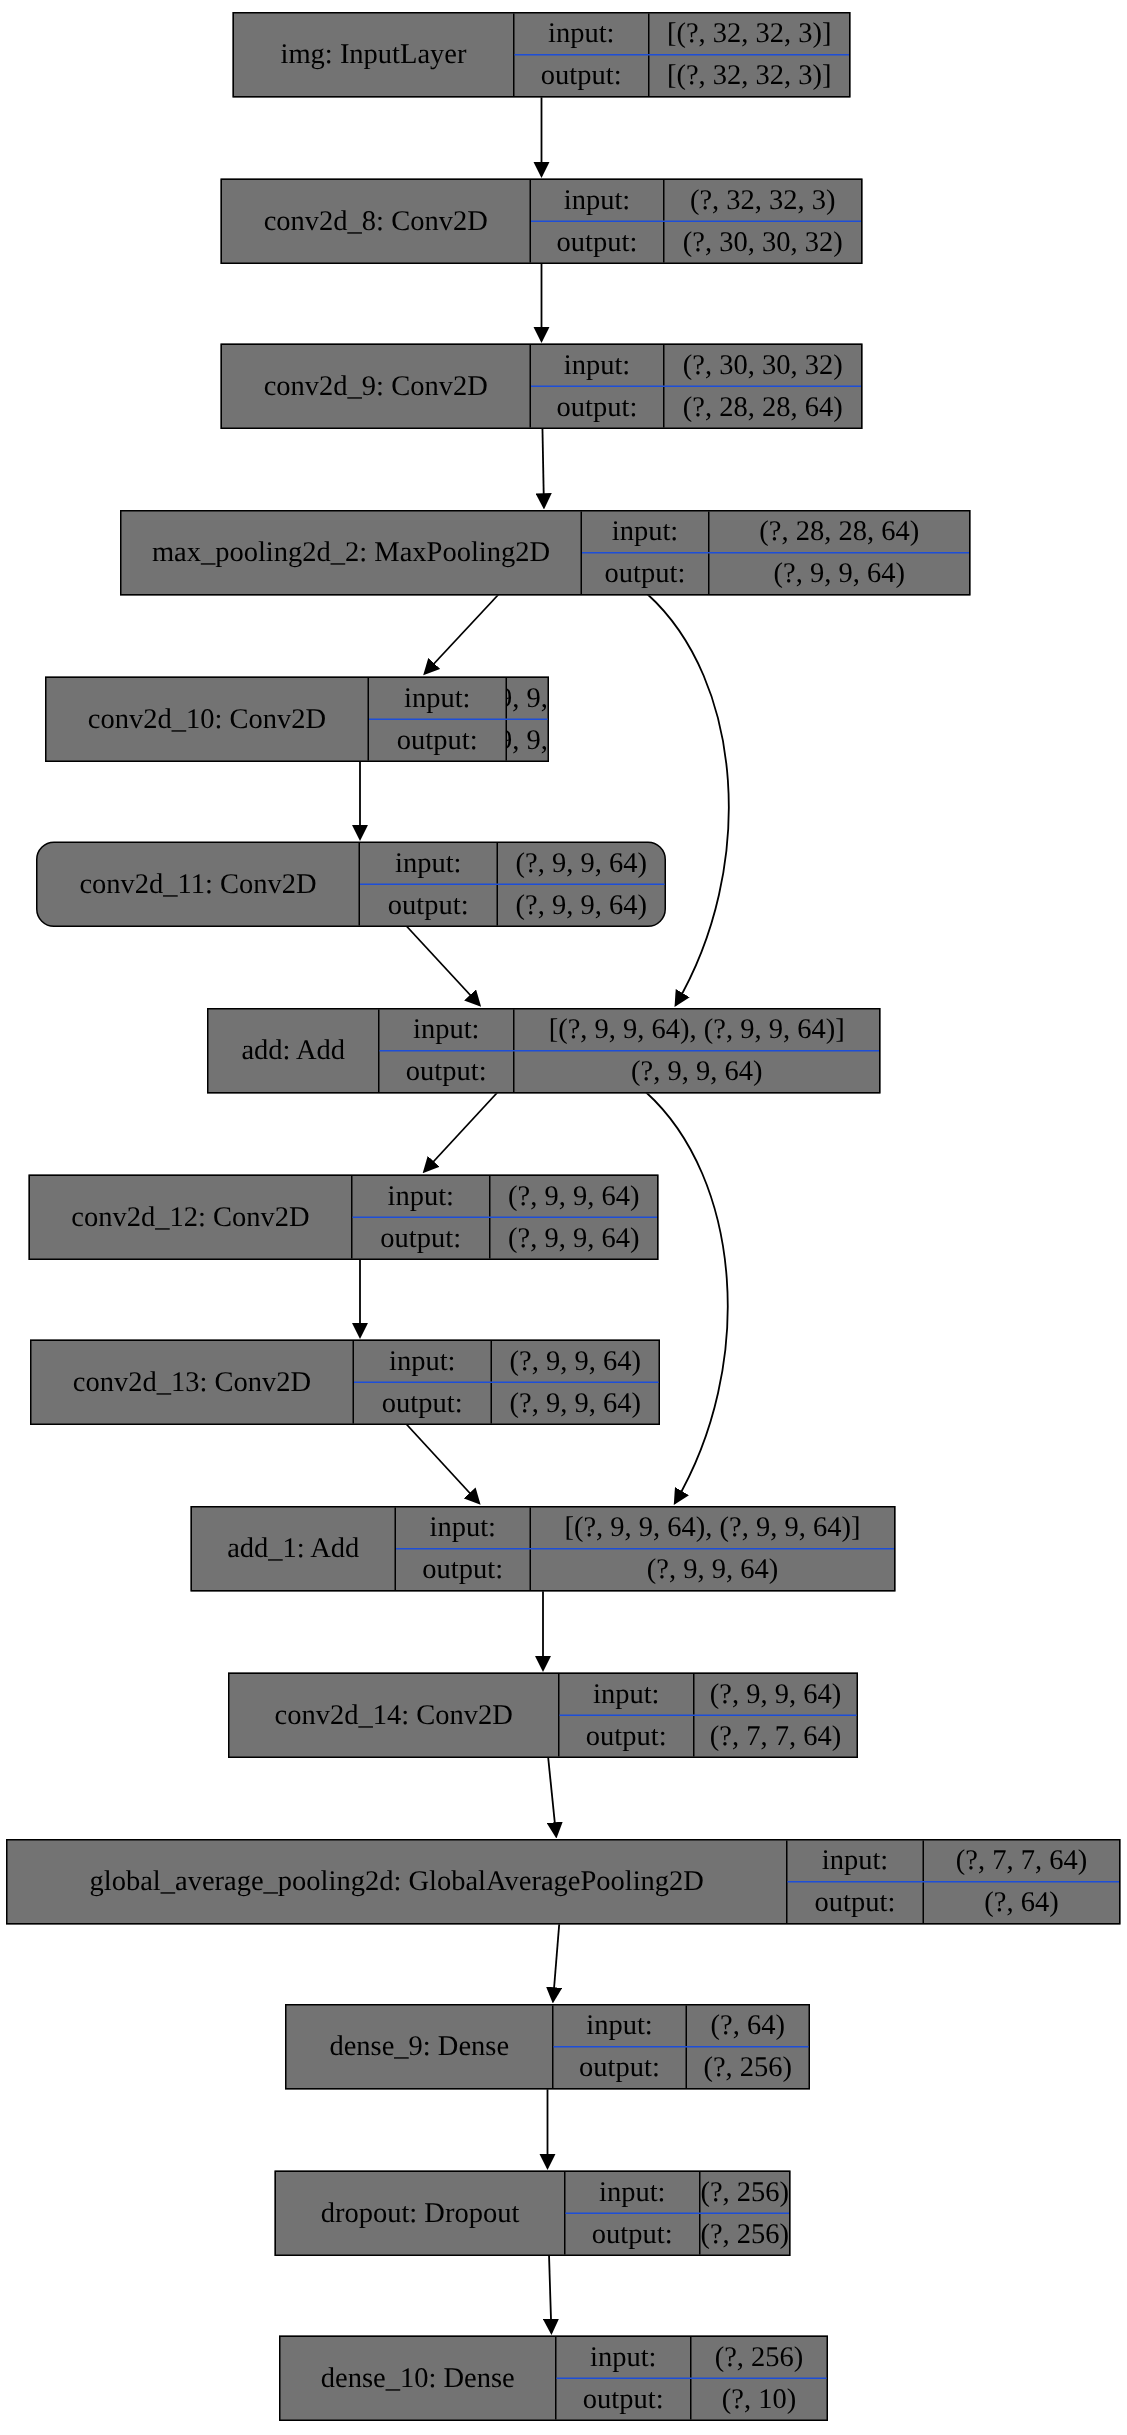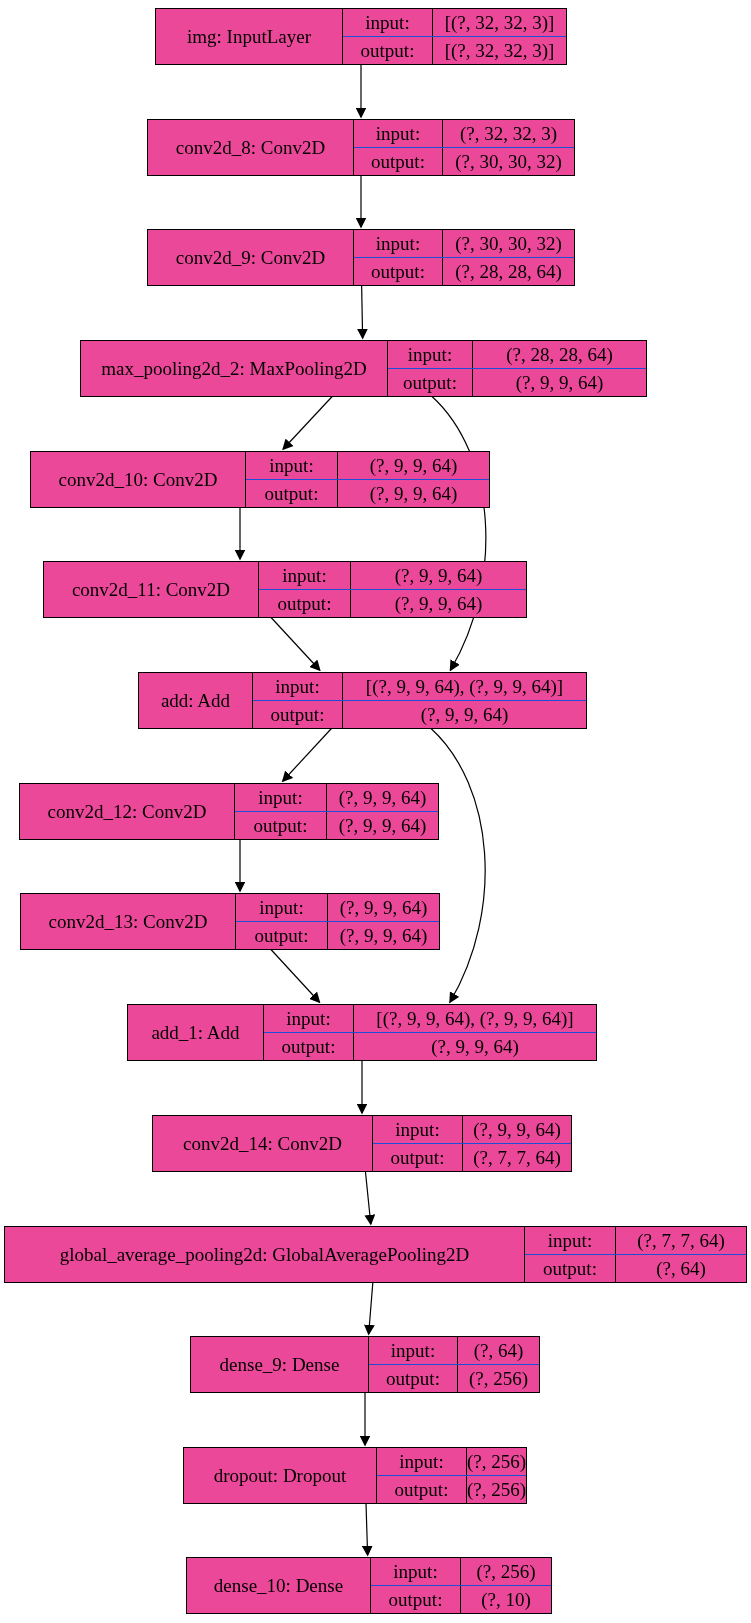--- a/index.html
+++ b/index.html
@@ -9,21 +9,21 @@
     background:#ffffff;
     font-family:"Liberation Serif","DejaVu Serif",serif;
     color:#000;
   }
   #edges{position:absolute;left:0;top:0;width:751px;height:1623px;pointer-events:none;}
   .node{
     position:absolute;
     height:57px;
     box-sizing:border-box;
     border:1px solid #000;
-    background:#ec4899;
+    background:#737373;
     display:flex;
     flex-direction:row;
     font-size:19px;
     line-height:1;
   }
   .name-cell{
     box-sizing:border-box;
     border-right:1px solid #000;
     display:flex;align-items:center;justify-content:center;
     white-space:nowrap;
@@ -122,34 +122,34 @@
         <div class="io-row in">
           <div class="io-label" style="width: 85px;">input:</div>
           <div class="io-value">(?, 28, 28, 64)</div>
         </div>
         <div class="io-row out">
           <div class="io-label" style="width: 85px;">output:</div>
           <div class="io-value">(?, 9, 9, 64)</div>
         </div>
       </div>
     </div>
-    <div class="node" style="left: 30px; top: 451px; width: 460px;">
+    <div class="node" style="left: 30px; top: 451px; width: 336px;">
       <div class="name-cell" style="width: 215px;">conv2d_10: Conv2D</div>
       <div class="io">
         <div class="io-row in">
           <div class="io-label" style="width: 92px;">input:</div>
           <div class="io-value">(?, 9, 9, 64)</div>
         </div>
         <div class="io-row out">
           <div class="io-label" style="width: 92px;">output:</div>
           <div class="io-value">(?, 9, 9, 64)</div>
         </div>
       </div>
     </div>
-    <div class="node" style="left: 43px; top: 561px; width: 484px;">
+    <div class="node" style="left: 24px; top: 561px; width: 420px; border-radius: 12px;">
       <div class="name-cell" style="width: 215px;">conv2d_11: Conv2D</div>
       <div class="io">
         <div class="io-row in">
           <div class="io-label" style="width: 92px;">input:</div>
           <div class="io-value">(?, 9, 9, 64)</div>
         </div>
         <div class="io-row out">
           <div class="io-label" style="width: 92px;">output:</div>
           <div class="io-value">(?, 9, 9, 64)</div>
         </div>

